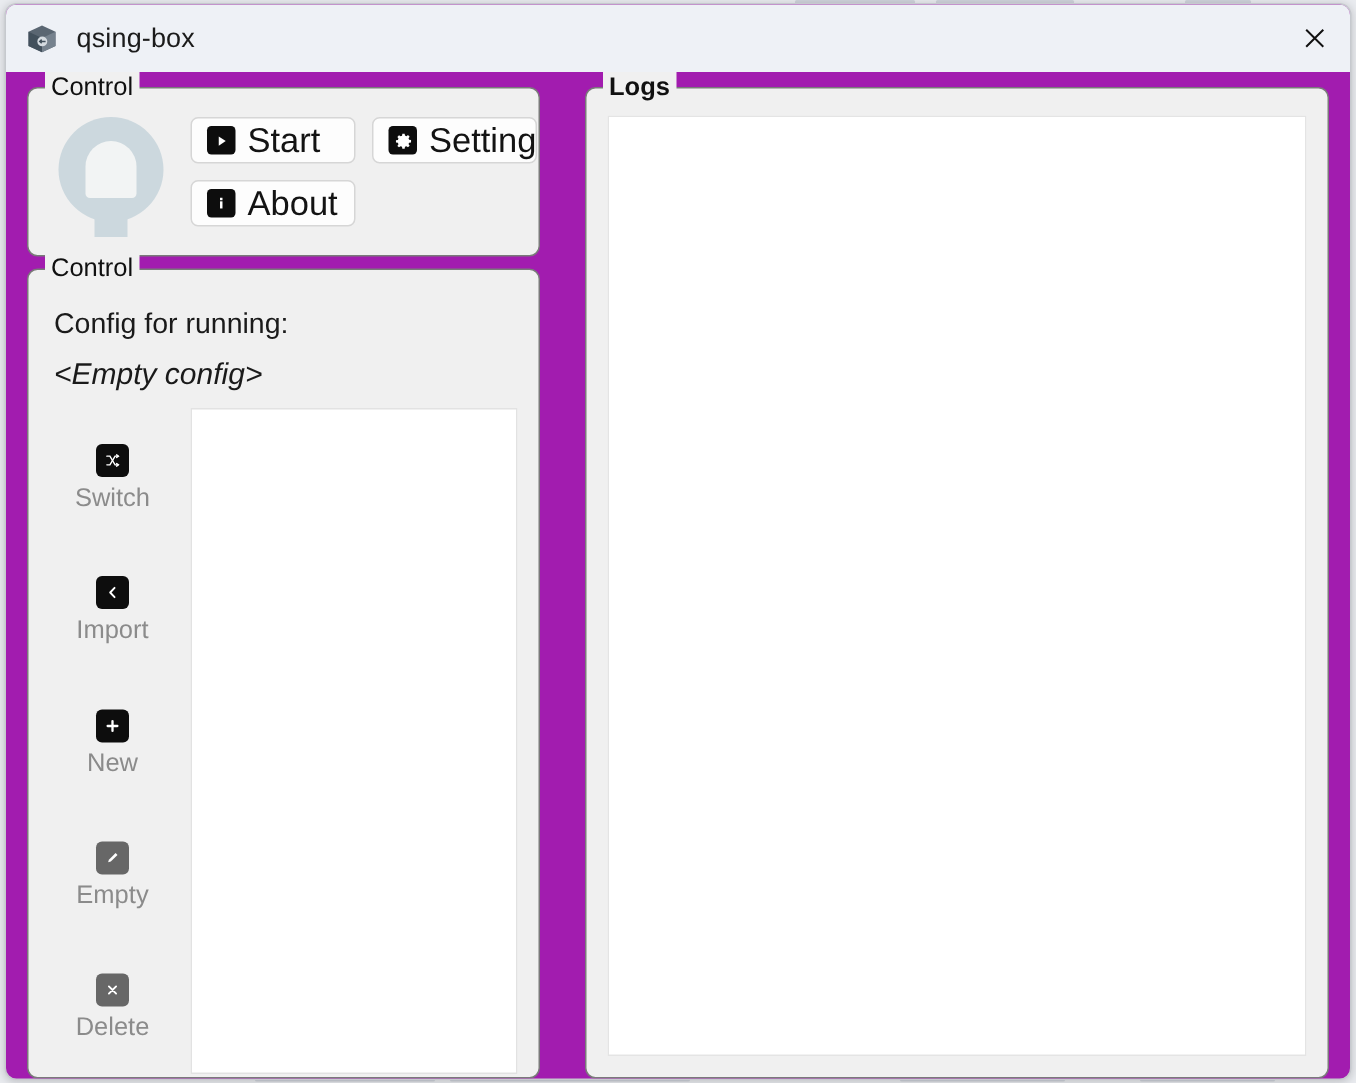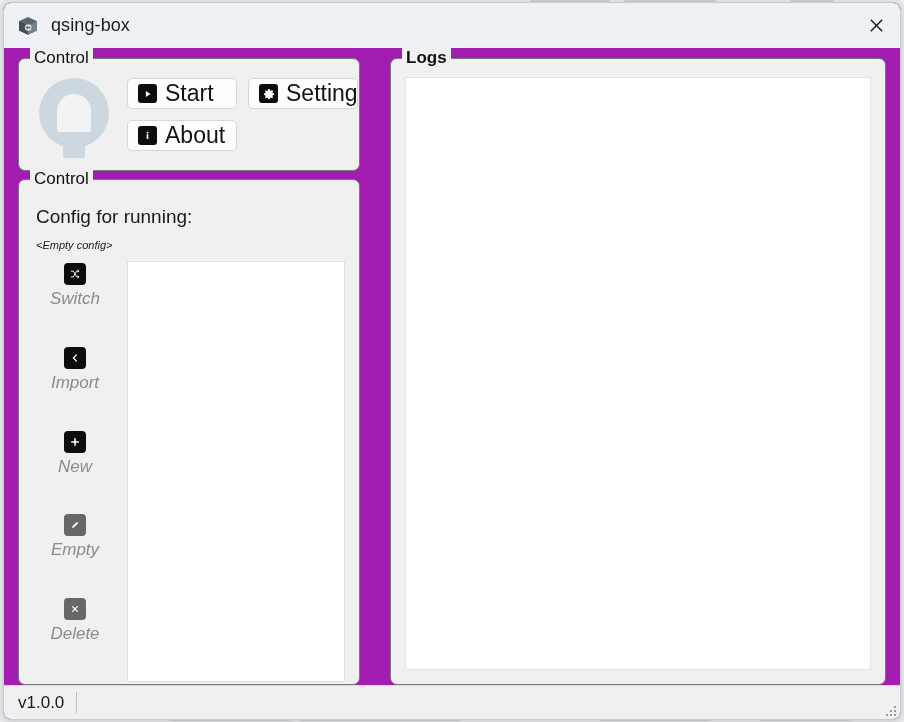--- a/index.html
+++ b/index.html
@@ -180,21 +180,21 @@
     height: 100%;
     display: flex;
     flex-direction: column;
   }
   .cfg-label {
     font-size: 19px;
     color: #1a1a1a;
     margin: 6px 0 0 3px;
   }
   .cfg-value {
-    font-size: 11px;
+    font-size: 20px;
     font-style: italic;
     color: #1a1a1a;
     margin: 11px 0 0 3px;
   }
   .profiles-body {
     flex: 1;
     display: flex;
     margin-top: 10px;
     gap: 10px;
     min-height: 0;
@@ -204,23 +204,23 @@
     flex: none;
     display: flex;
     flex-direction: column;
     padding-top: 2px;
   }
   .action {
     flex: 1;
     display: flex;
     flex-direction: column;
     align-items: center;
+    justify-content: center;
     cursor: pointer;
     gap: 4px;
-    font-style: italic;
   }
   .action .ico {
     width: 22px; height: 22px;
     border-radius: 4px;
     display: flex;
     align-items: center;
     justify-content: center;
     color: #fff;
   }
   .ico.dark { background: #0d0d0d; }
@@ -432,25 +432,14 @@
       <div class="group" id="logs-group">
         <div class="legend">Logs</div>
         <div class="logs-inner">
           <div class="log-area"></div>
         </div>
       </div>
     </div>
 
   </div>
 
-  <div class="statusbar">
-    <div class="version">v1.0.0</div>
-    <div class="grip">
-      <i style="right:0;bottom:0"></i>
-        <i style="right:4px;bottom:0"></i>
-        <i style="right:8px;bottom:0"></i>
-      <i style="right:0;bottom:4px"></i>
-        <i style="right:4px;bottom:4px"></i>
-      <i style="right:0;bottom:8px"></i>
-    </div>
-  </div>
 
 </div>
 
 </body></html>

